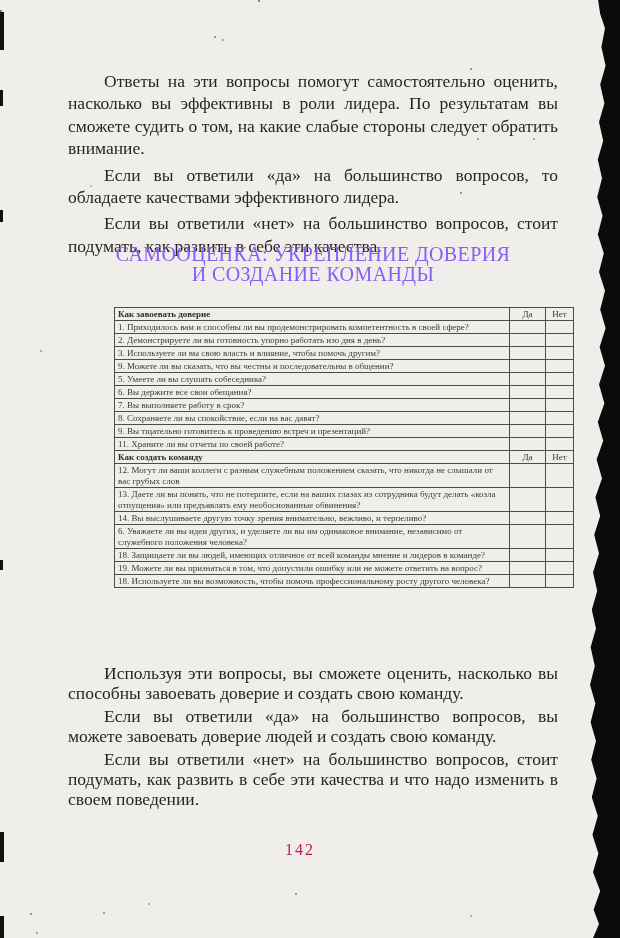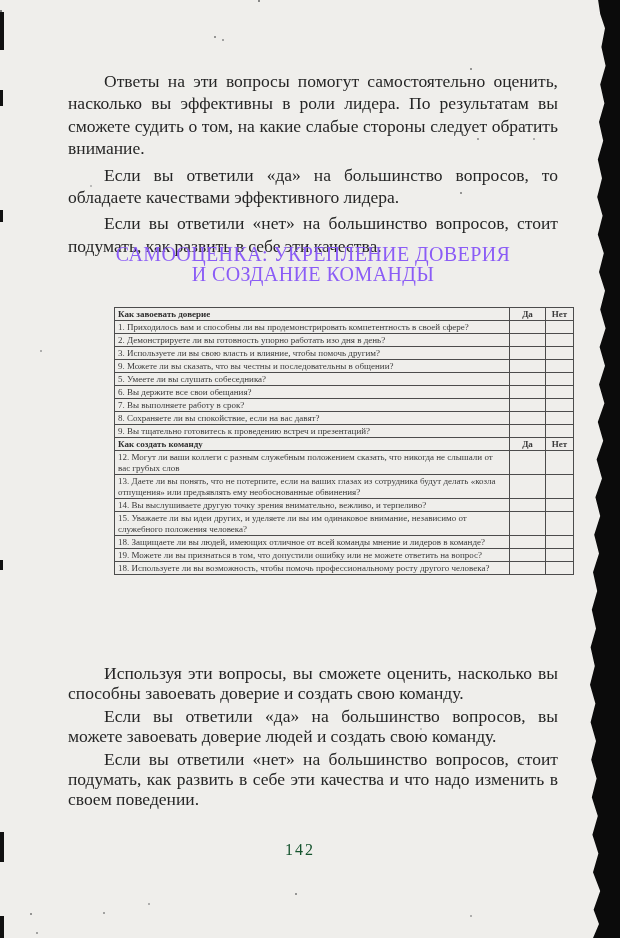--- a/index.html
+++ b/index.html
@@ -71,27 +71,27 @@
     table-layout:fixed;
   }
   table.quiz{border:1.5px solid #444;}
   table.quiz td{
     border:1px solid #4c4c4c;
     padding:0.5px 3px;
     vertical-align:top;
   }
   td.sec-title{font-weight:bold;color:#2e2e2e;}
   td.yn{text-align:center;}
-  td.yn-head{text-align:center;font-weight:bold;}
+  td.yn-head{text-align:center;font-weight:normal;}
   .page-number{
     position:absolute;top:841px;left:0;width:600px;
     text-align:center;
     font-size:16px;
     letter-spacing:2px;
-    color:#14532d;
+    color:#be185d;
   }
 </style>
 </head>
 <body>
 
 <div class="right-band"></div>
 <div class="edge-mark" style="top:12px;width:4px;height:38px;"></div>
 <div class="edge-mark" style="top:90px;width:3px;height:16px;"></div>
 <div class="edge-mark" style="top:210px;width:3px;height:12px;"></div>
 <div class="edge-mark" style="top:560px;width:3px;height:10px;"></div>
@@ -161,41 +161,46 @@
         <td>8. Сохраняете ли вы спокойствие, если на вас давят?</td>
         <td class="yn"></td>
         <td class="yn"></td>
       </tr>
       <tr>
         <td>9. Вы тщательно готовитесь к проведению встреч и презентаций?</td>
         <td class="yn"></td>
         <td class="yn"></td>
       </tr>
       <tr>
+        <td>11. Храните ли вы отчеты по своей работе?</td>
+        <td class="yn"></td>
+        <td class="yn"></td>
+      </tr>
+      <tr>
         <td class="sec-title">Как создать команду</td>
         <td class="yn-head">Да</td>
         <td class="yn-head">Нет</td>
       </tr>
       <tr>
         <td>12. Могут ли ваши коллеги с разным служебным положением сказать, что никогда не слышали от вас грубых слов</td>
         <td class="yn"></td>
         <td class="yn"></td>
       </tr>
       <tr>
         <td>13. Даете ли вы понять, что не потерпите, если на ваших глазах из сотрудника будут делать «козла отпущения» или предъявлять ему необоснованные обвинения?</td>
         <td class="yn"></td>
         <td class="yn"></td>
       </tr>
       <tr>
         <td>14. Вы выслушиваете другую точку зрения внимательно, вежливо, и терпеливо?</td>
         <td class="yn"></td>
         <td class="yn"></td>
       </tr>
       <tr>
-        <td>15. Уважаете ли вы идеи других, и уделяете ли вы им одинаковое внимание, независимо от служебного положения человека?</td>
+        <td>6. Уважаете ли вы идеи других, и уделяете ли вы им одинаковое внимание, независимо от служебного положения человека?</td>
         <td class="yn"></td>
         <td class="yn"></td>
       </tr>
       <tr>
         <td>18. Защищаете ли вы людей, имеющих отличное от всей команды мнение и лидеров в команде?</td>
         <td class="yn"></td>
         <td class="yn"></td>
       </tr>
       <tr>
         <td>19. Можете ли вы признаться в том, что допустили ошибку или не можете ответить на вопрос?</td>

